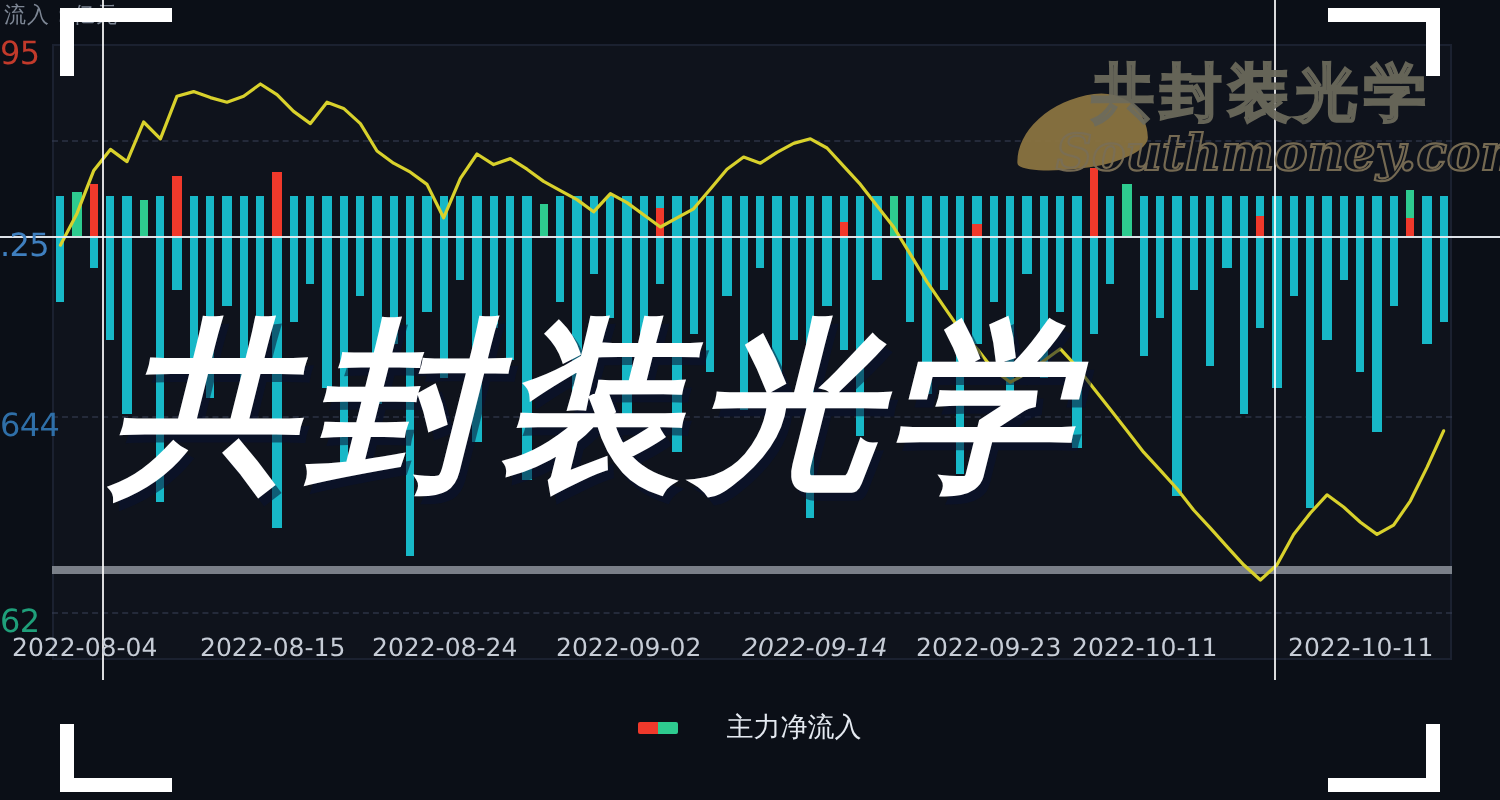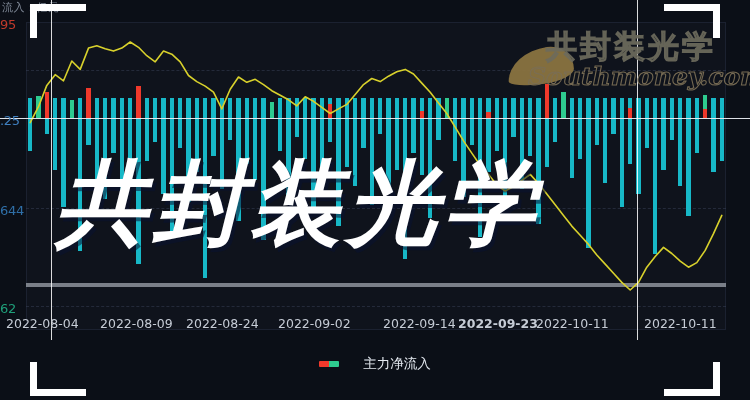--- a/index.html
+++ b/index.html
@@ -33,21 +33,21 @@
   #bars { position:absolute; left:26px; top:22px; width:700px; height:308px; }
   .bar { position:absolute; border-radius:0; }
   .bar.pos { background:#2ecb8f; }
   .bar.neg { background:#17b8c7; }
   .bar.red { background:#f0392b; }
 
   
   #lineSvg { position:absolute; left:26px; top:22px; width:700px; height:308px; }
 
   
-  .ylab { position:absolute; left:0px; font-size:13px; letter-spacing:-.3px;
+  .ylab { position:absolute; left:0px; font-size:16px; letter-spacing:-.3px;
           font-family:"DejaVu Sans",sans-serif; white-space:nowrap; }
 
   
   #xlabels { position:absolute; left:0; top:316px; width:750px; height:22px; }
   .xlab { position:absolute; font-size:12.5px; color:#c6ccd6; white-space:nowrap;
           font-family:"DejaVu Sans",sans-serif; }
 
   
   .header-note { position:absolute; left:2px; top:0px; font-size:11px; color:#7d8694;
                  white-space:nowrap; letter-spacing:.5px; }
@@ -223,25 +223,25 @@
 
   <div id="ylabels">
       <div class="ylab" style="top: 17px; color: rgb(194, 58, 43);">95</div>
       <div class="ylab" style="top: 113px; color: rgb(63, 127, 191);">.25</div>
       <div class="ylab" style="top: 203px; color: rgb(47, 111, 168);">644</div>
       <div class="ylab" style="top: 301px; color: rgb(31, 159, 122);">62</div>
     </div>
 
   <div id="xlabels">
       <div class="xlab" style="left: 6px;">2022-08-04</div>
-      <div class="xlab" style="left: 100px;">2022-08-09</div>
+      <div class="xlab" style="left: 100px;">2022-08-15</div>
       <div class="xlab" style="left: 186px; text-align: right;">2022-08-24</div>
       <div class="xlab" style="left: 278px;">2022-09-02</div>
-      <div class="xlab" style="left: 383px;">2022-09-14</div>
-      <div class="xlab" style="left: 458px; font-weight: bold;">2022-09-23</div>
+      <div class="xlab" style="left: 371px; font-style: italic;">2022-09-14</div>
+      <div class="xlab" style="left: 458px;">2022-09-23</div>
       <div class="xlab" style="left: 536px;">2022-10-11</div>
       <div class="xlab" style="left: 644px;">2022-10-11</div>
     </div>
 
   <div id="bigtitle">共封装光学</div>
 
   <div id="legend">
       <div class="leg-item">
         <span class="sw dual"></span>
         <span class="leg-label">主力净流入</span>

